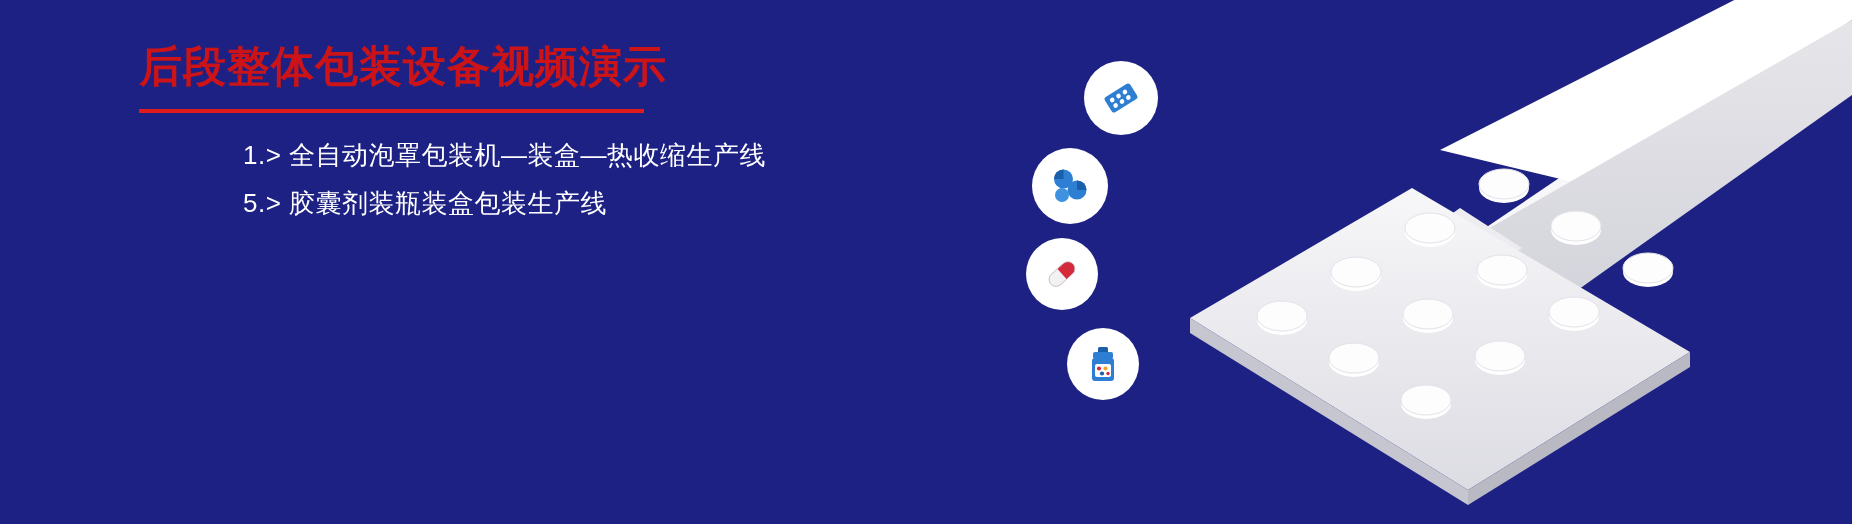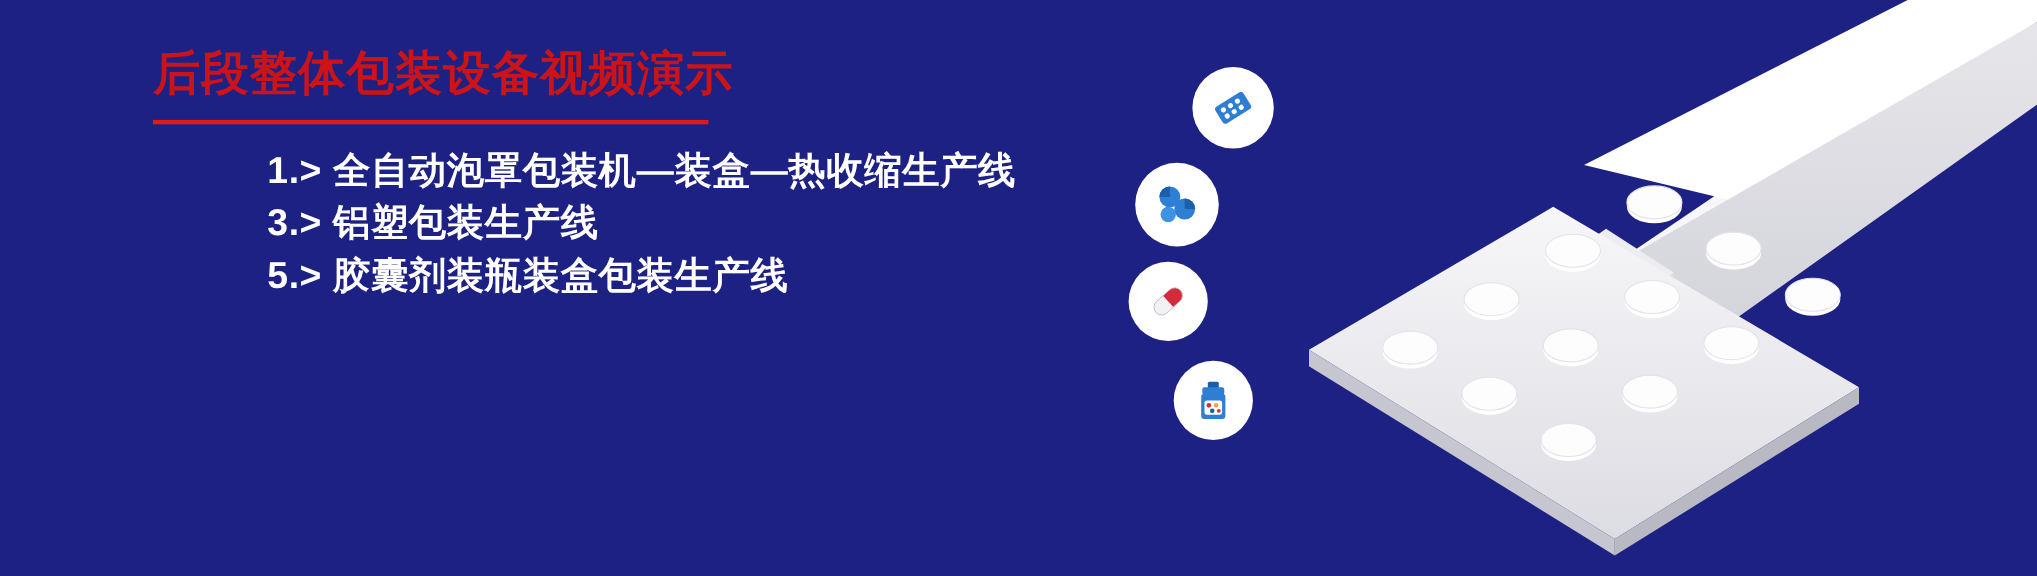--- a/index.html
+++ b/index.html
@@ -13,28 +13,28 @@
   #banner {
     position:absolute; left:0; top:0;
     width:1852px; height:524px;
     background:#1d2183;
     overflow:hidden;
   }
   
   #title-block { position:absolute; left:139px; top:42px; width:760px; }
   #page-title {
     font-size:43px; line-height:1.18; font-weight:bold;
-    color:#cc1418; letter-spacing:1px; white-space:nowrap;
+    color:#cc1418; letter-spacing:1px; white-space:nowrap;font-family:Liberation Serif, serif;
   }
   #title-rule {
     margin-top:16px; width:505px; height:4px; background:#e01b1b;
   }
   #feature-list { position:absolute; left:243px; top:131px; width:860px; }
   .feature-item {
-    color:#ffffff; font-size:34px; font-weight:bold;
+    color:#ffffff; font-size:26px; font-weight:normal;
     line-height:48px; white-space:nowrap; letter-spacing:.5px;
   }
   .fi-num { display:inline; }
   .fi-text { display:inline; }
   
   .icon-bubble {
     position:absolute; border-radius:50%; background:#ffffff;
     display:flex; align-items:center; justify-content:center;
   }
   #icon-blister { left:1084px; top:61px;  width:74px; height:74px; }
@@ -52,24 +52,20 @@
 
   <div id="title-block">
     <div id="page-title">后段整体包装设备视频演示</div>
     <div id="title-rule"></div>
   </div>
 
   <div id="feature-list">
     <div class="feature-item">
       <span class="fi-num">1.&gt;</span>
       <span class="fi-text">全自动泡罩包装机—装盒—热收缩生产线</span>
-    </div>
-    <div class="feature-item">
-      <span class="fi-num">3.&gt;</span>
-      <span class="fi-text">铝塑包装生产线</span>
     </div>
     <div class="feature-item">
       <span class="fi-num">5.&gt;</span>
       <span class="fi-text">胶囊剂装瓶装盒包装生产线</span>
     </div>
   </div>
 
   <div class="icon-bubble" id="icon-blister">
     <svg width="46" height="46" viewBox="0 0 46 46" aria-hidden="true">
       <g transform="rotate(-32 23 23)">

